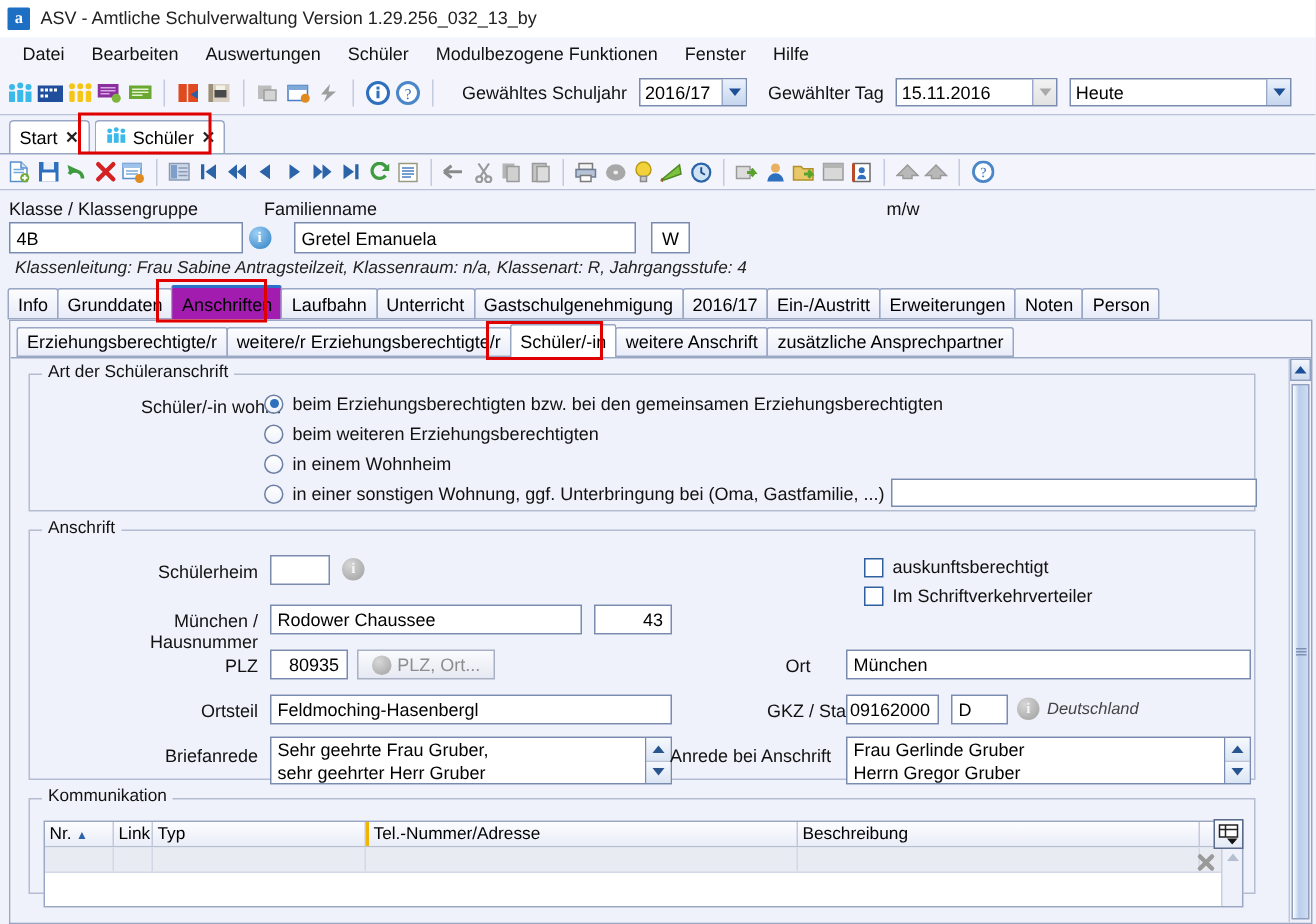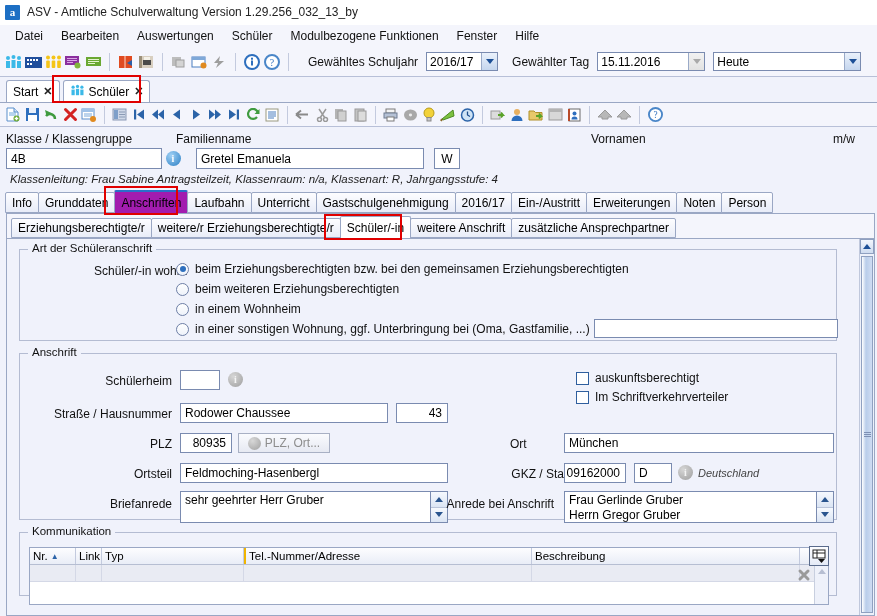--- a/index.html
+++ b/index.html
@@ -760,21 +760,20 @@
         <circle cx="8" cy="8" r="7" fill="#ffffff" stroke="#4a86c8" stroke-width="2"></circle>
         <text x="8" y="12" font-size="10" text-anchor="middle" fill="#2e6fbe" font-family="Liberation Serif, serif">?</text>
         </svg>
     </span>
   </div>
 
   <div class="hdr">
     <div class="hdr-row" style="height:18px">
       <div class="fld-label" style="width:170px">Klasse / Klassengruppe</div>
       <div class="fld-label" style="width:415px">Familienname</div>
-      <div class="fld-label" style="width:242px">Vornamen</div>
       <div class="fld-label">m/w</div>
     </div>
     <div class="hdr-row" style="gap:0">
       <div class="inp" style="width:156px">4B</div>
       <div style="width:22px;display:flex;justify-content:center">
         <div class="info-dot">i</div>
       </div>
       <div style="width:12px"></div>
       <div class="inp" style="width:228px">Gretel Emanuela</div>
       <div style="width:10px"></div>
@@ -867,37 +866,38 @@
         <div class="inp" style="position:absolute;left:574px;top:69px;width:244px;height:19px"></div>
       </div>
 
       <div class="group" style="left:12px; top:114px; width:818px; height:167px;">
         <div class="group-title">Anschrift</div>
 
         <div class="lbl" style="position:absolute;left:72px;top:20px;width:80px;text-align:right">Schülerheim</div>
         <div class="inp" style="position:absolute;left:160px;top:16px;width:40px;height:20px"></div>
         <div class="info-dot grey" style="position:absolute;left:208px;top:18px">i</div>
 
-        <div class="lbl" style="position:absolute;left:26px;top:53px;width:126px;text-align:right">Straße / Hausnummer</div>
+        <div class="lbl" style="position:absolute;left:26px;top:53px;width:126px;text-align:right">München / Hausnummer</div>
         <div class="inp" style="position:absolute;left:160px;top:49px;width:208px;height:20px">Rodower Chaussee</div>
         <div class="inp" style="position:absolute;left:376px;top:49px;width:52px;height:20px;justify-content:flex-end;padding-right:5px">43</div>
 
         <div class="lbl" style="position:absolute;left:100px;top:83px;width:52px;text-align:right">PLZ</div>
         <div class="inp" style="position:absolute;left:160px;top:79px;width:52px;height:20px;justify-content:flex-end;padding-right:5px">80935</div>
         <div class="btn" style="position:absolute;left:218px;top:79px;width:92px;height:20px">
           <span class="grey-circle"></span>
           <span>PLZ, Ort...</span>
         </div>
 
         <div class="lbl" style="position:absolute;left:86px;top:113px;width:66px;text-align:right">Ortsteil</div>
         <div class="inp" style="position:absolute;left:160px;top:109px;width:268px;height:20px">Feldmoching-Hasenbergl</div>
 
         <div class="lbl" style="position:absolute;left:58px;top:143px;width:94px;text-align:right">Briefanrede</div>
         <div class="multiline" style="position:absolute;left:160px;top:137px;width:268px;height:32px">
           <div class="txt">
+            <div>Sehr geehrte Frau Gruber,</div>
             <div>sehr geehrter Herr Gruber</div>
           </div>
           <div class="spin">
             <div>
                 <i class="tri-up"></i>
               </div>
             <div>
                 <i class="tri-dn"></i>
               </div>
           </div>
@@ -905,21 +905,21 @@
 
         <div class="rowline" style="position:absolute;left:556px;top:17px">
           <span class="chk"></span>
           <span class="lbl">auskunftsberechtigt</span>
         </div>
         <div class="rowline" style="position:absolute;left:556px;top:36px">
           <span class="chk"></span>
           <span class="lbl">Im Schriftverkehrverteiler</span>
         </div>
 
-        <div class="lbl" style="position:absolute;left:490px;top:83px;width:44px;text-align:left">Ort</div>
+        <div class="lbl" style="position:absolute;left:490px;top:83px;width:44px;text-align:center">Ort</div>
         <div class="inp" style="position:absolute;left:544px;top:79px;width:270px;height:20px">München</div>
 
         <div class="lbl" style="position:absolute;left:460px;top:113px;width:94px;text-align:right">GKZ / Staat</div>
         <div class="inp" style="position:absolute;left:544px;top:109px;width:62px;height:20px;justify-content:flex-end;padding-right:5px">09162000</div>
         <div class="inp" style="position:absolute;left:614px;top:109px;width:38px;height:20px">D</div>
         <div class="info-dot grey" style="position:absolute;left:658px;top:111px">i</div>
         <div style="position:absolute;left:678px;top:113px;font-style:italic;font-size:11px;color:#444">Deutschland</div>
 
         <div class="lbl" style="position:absolute;left:410px;top:143px;width:124px;text-align:right">Anrede bei Anschrift</div>
         <div class="multiline" style="position:absolute;left:544px;top:137px;width:270px;height:32px">

